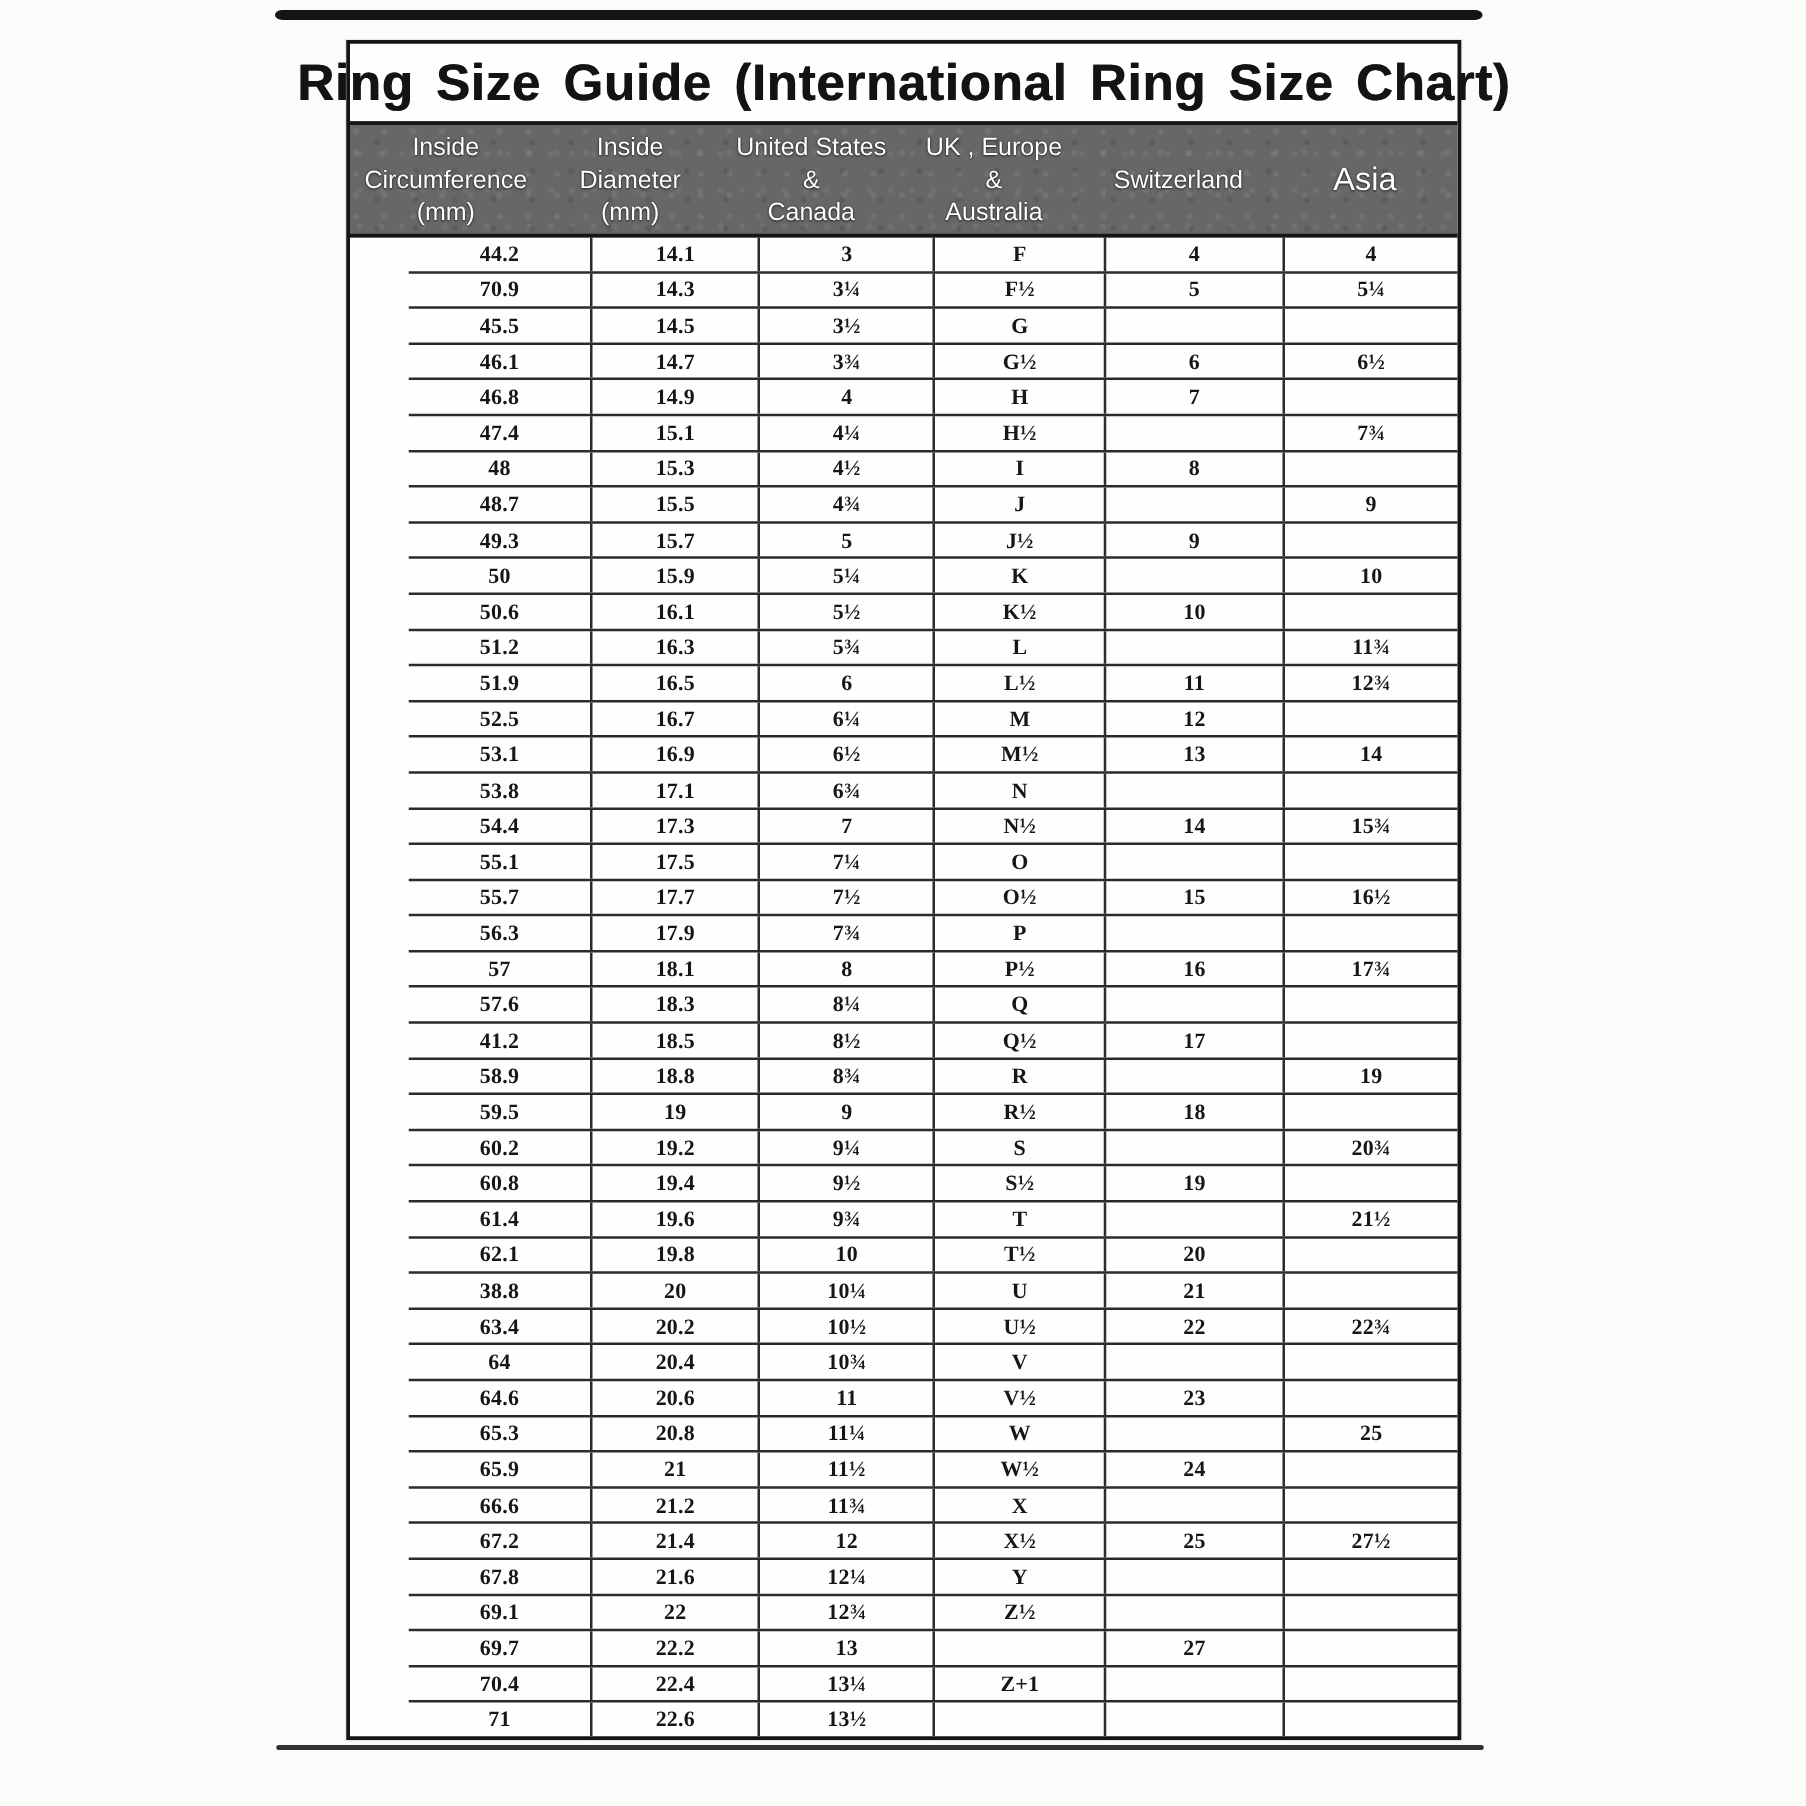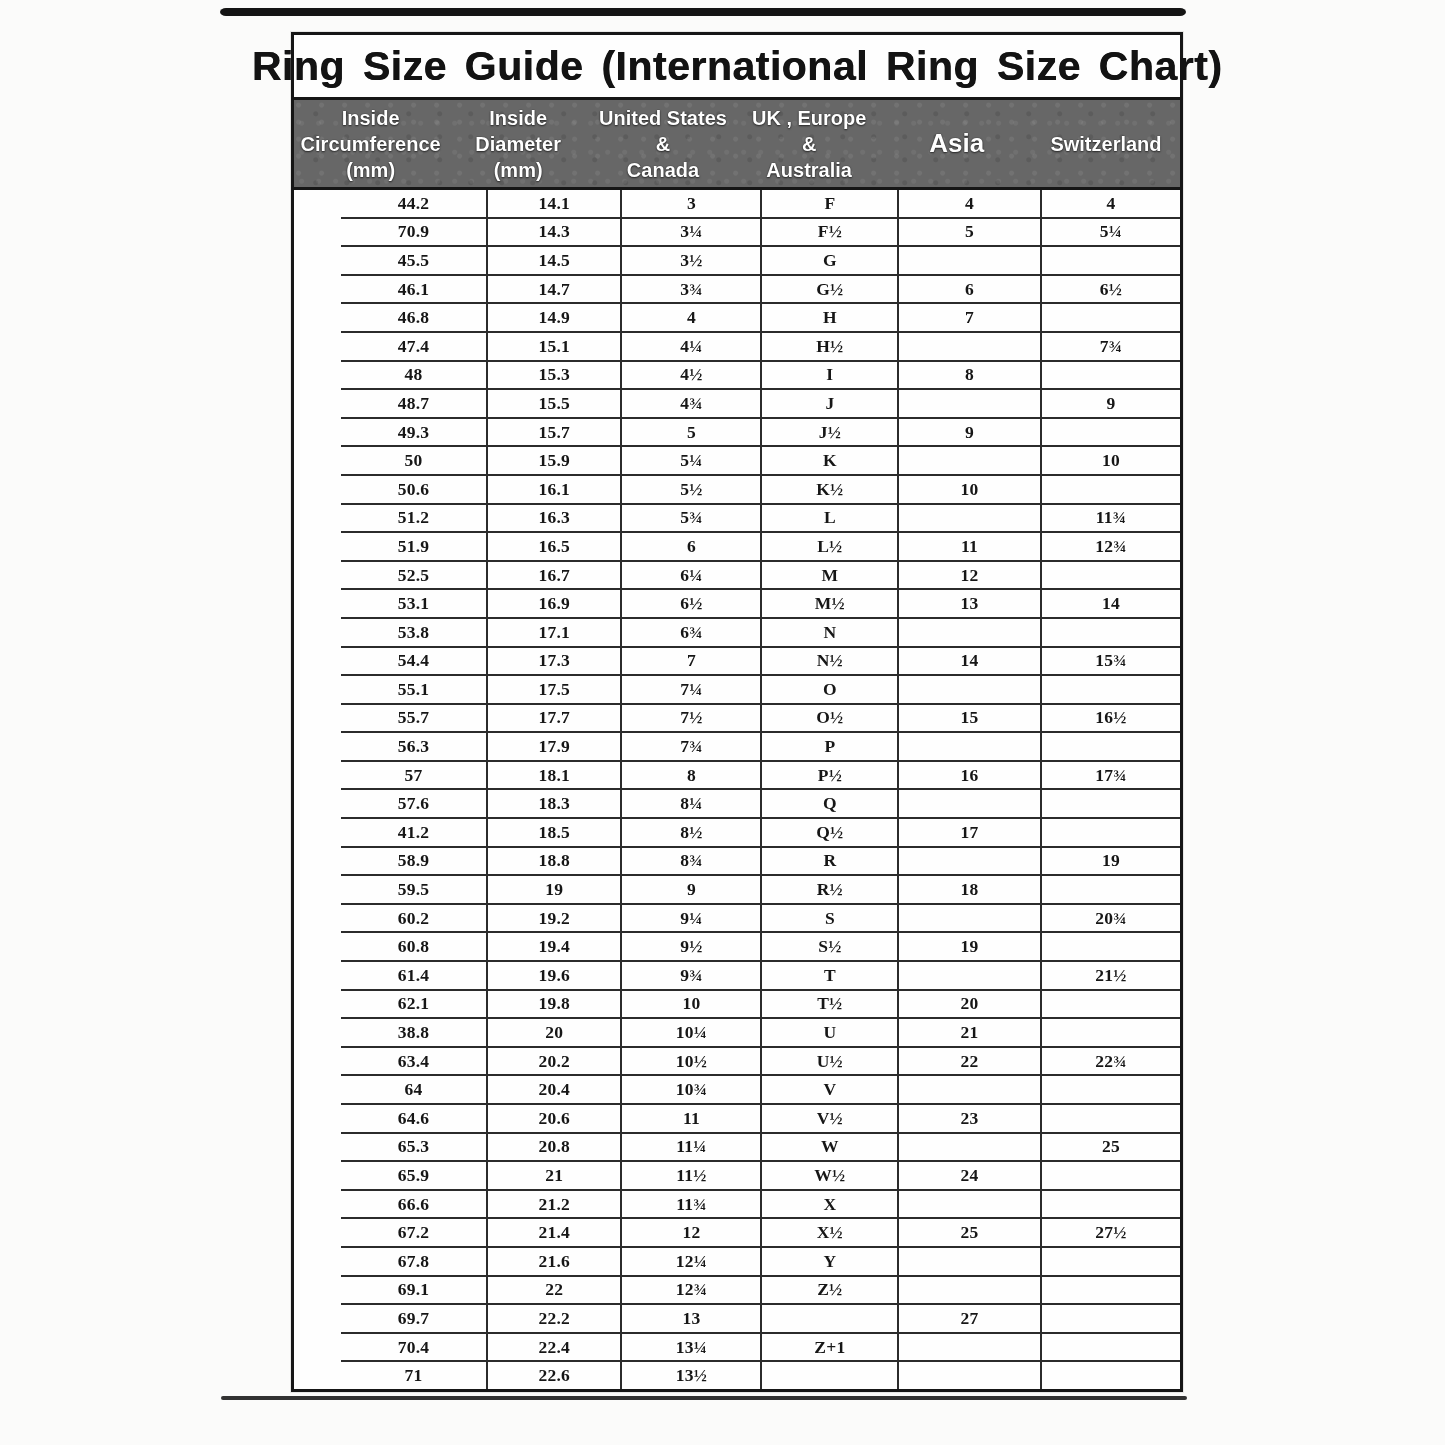--- a/index.html
+++ b/index.html
@@ -16,21 +16,21 @@
     background: #141414;
     border-radius: 6px / 4px;
   }
   .bottom-line {
     position: absolute; left: 221px; top: 1396px;
     width: 966px; height: 4px;
     background: #323232;
     border-radius: 3px;
   }
   .chart {
-    position: absolute; left: 291px; top: 32px;
+    position: absolute; left: 277px; top: 32px;
     width: 892px; height: 1360px;
     box-sizing: border-box;
     border: 3px solid #161616;
     background: #fefefe;
     display: flex; flex-direction: column;
     box-shadow: 0 0 0 1px rgba(0,0,0,0.08);
   }
   .title-row {
     height: 62px; flex: none;
     display: flex; align-items: center; justify-content: center;
@@ -50,21 +50,21 @@
     border-top: 3px solid #161616;
     border-bottom: 3px solid #161616;
     display: grid;
     grid-template-columns: 17.3% 16% 16.7% 16.3% 17% 16.7%;
     color: #ffffff;
   }
   .hcell {
     display: flex; align-items: center; justify-content: center;
     text-align: center;
     white-space: pre-line;
-    font-size: 20px; font-weight: bold; line-height: 1.3;
+    font-size: 20px; font-weight: normal; line-height: 1.3;
     text-shadow: 0 1px 2px rgba(0,0,0,0.6), 0 0 1px rgba(0,0,0,0.8);
   }
   .hcell.big { font-size: 26px; }
   .tbody {
     flex: 1;
     display: flex; flex-direction: column;
     font-family: "Liberation Serif", serif;
     font-weight: bold;
     font-size: 17.5px;
     color: #161616;
@@ -97,22 +97,22 @@
 (mm)</div>
     <div class="hcell">Inside
 Diameter
 (mm)</div>
     <div class="hcell">United States
 &amp;
 Canada</div>
     <div class="hcell">UK , Europe
 &amp;
 Australia</div>
+    <div class="hcell">Switzerland</div>
     <div class="hcell big">Asia</div>
-    <div class="hcell">Switzerland</div>
   </div>
 
   <div class="tbody" id="tbody">
       <div class="row">
         <div class="cell">44.2</div>
         <div class="cell">14.1</div>
         <div class="cell">3</div>
         <div class="cell">F</div>
         <div class="cell">4</div>
         <div class="cell">4</div>

